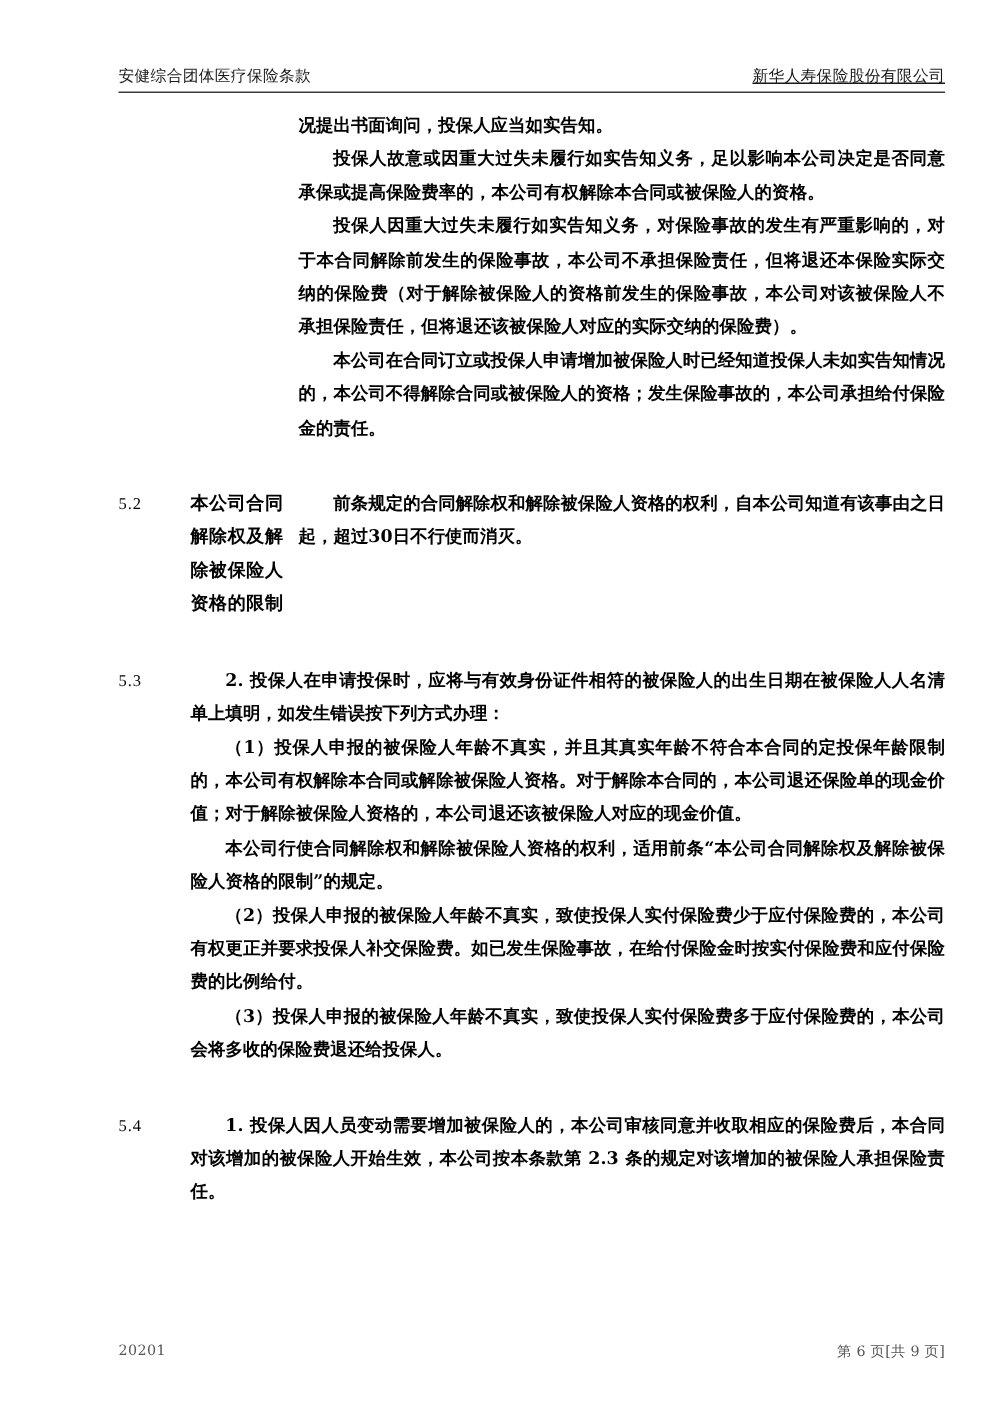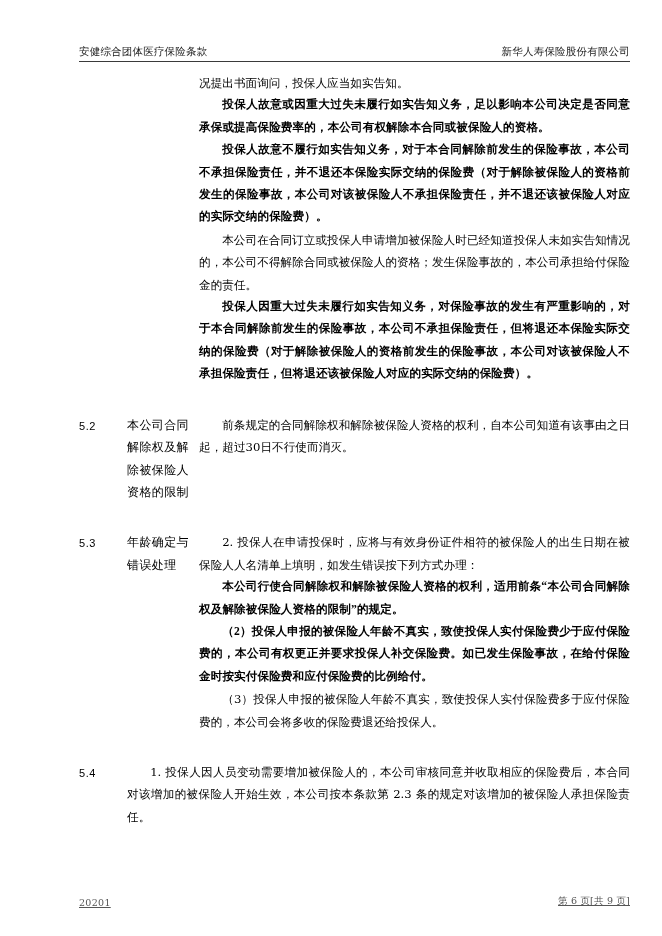--- a/index.html
+++ b/index.html
@@ -34,134 +34,132 @@
     justify-content: space-between;
     align-items: flex-end;
     font-size: 10.5px;
     line-height: 14px;
     color: #1a1a1a;
     padding-bottom: 3px;
     border-bottom: 1px solid #3a3a3a;
     letter-spacing: 0.2px;
   }
   .header-left { text-align: left; }
-  .header-right { text-align: left; }
+  .header-right { text-align: left; text-decoration: underline; }
 
   
   .content {
     position: absolute;
     top: 72px;
     left: 57px;
     width: 551px;
   }
 
   .block {
     display: flex;
     align-items: flex-start;
     width: 100%;
   }
 
   .col-num {
     width: 48px;
     flex: 0 0 48px;
     font-size: 11px;
-    font-family: Liberation Sans, sans-serif;
+    font-family: Liberation Serif, serif;
     line-height: 22.4px;
     letter-spacing: 0.6px;
     padding-top: 1px;
   }
   .col-title {
     width: 72px;
     flex: 0 0 72px;
     font-size: 12px;
-    font-weight: normal;
+    font-weight: bold;
     line-height: 22.4px;
     letter-spacing: 0.4px;
     word-break: break-all;
   }
   .col-body {
     flex: 1 1 auto;
     min-width: 0;
   }
   .col-body.full {
     margin-left: 120px;
   }
 
   p.para {
     margin: 0;
     font-size: 11.6px;
     line-height: 22.4px;
     text-align: justify;
     text-justify: inter-ideograph;
     text-indent: 0;
     letter-spacing: 0.05px;
+    font-weight: bold;
   }
   p.para.ind2 { text-indent: 23.2px; }
   p.para.b {
     font-weight: bold;
     letter-spacing: 0.1px;
-    font-family: Liberation Serif, serif;
   }
   .spacer-lg { height: 28px; }
 
   
   .footer {
     position: absolute;
     bottom: 28px;
     left: 57px;
     width: 551px;
     display: flex;
     justify-content: space-between;
-    align-items: flex-end;
+    align-items: flex-start;
     font-size: 9.5px;
     color: #555555;
     letter-spacing: 0.3px;
-    text-decoration: underline;
   }
   .footer-right { letter-spacing: 0.2px; }
 </style>
 </head>
 <body>
 
 <div class="page">
 
   <div class="header">
     <div class="header-left">安健综合团体医疗保险条款</div>
     <div class="header-right">新华人寿保险股份有限公司</div>
   </div>
 
   <div class="content">
 
     <div class="block">
       <div class="col-body full">
         <p class="para">况提出书面询问，投保人应当如实告知。</p>
         <p class="para ind2 b">投保人故意或因重大过失未履行如实告知义务，足以影响本公司决定是否同意承保或提高保险费率的，本公司有权解除本合同或被保险人的资格。</p>
-        <p class="para ind2 b">投保人故意不履行如实告知义务，对于本合同解除前发生的保险事故，本公司不承担保险责任，并不退还本保险实际交纳的保险费（对于解除被保险人的资格前发生的保险事故，本公司对该被保险人不承担保险责任，并不退还该被保险人对应的实际交纳的保险费）。</p>
+        <p class="para ind2 b">投保人因重大过失未履行如实告知义务，对保险事故的发生有严重影响的，对于本合同解除前发生的保险事故，本公司不承担保险责任，但将退还本保险实际交纳的保险费（对于解除被保险人的资格前发生的保险事故，本公司对该被保险人不承担保险责任，但将退还该被保险人对应的实际交纳的保险费）。</p>
         <p class="para ind2">本公司在合同订立或投保人申请增加被保险人时已经知道投保人未如实告知情况的，本公司不得解除合同或被保险人的资格；发生保险事故的，本公司承担给付保险金的责任。</p>
-        <p class="para ind2 b">投保人因重大过失未履行如实告知义务，对保险事故的发生有严重影响的，对于本合同解除前发生的保险事故，本公司不承担保险责任，但将退还本保险实际交纳的保险费（对于解除被保险人的资格前发生的保险事故，本公司对该被保险人不承担保险责任，但将退还该被保险人对应的实际交纳的保险费）。</p>
       </div>
     </div>
 
     <div class="spacer-lg"></div>
 
     <div class="block">
       <div class="col-num">5.2</div>
       <div class="col-title">本公司合同解除权及解除被保险人资格的限制</div>
       <div class="col-body">
         <p class="para ind2">前条规定的合同解除权和解除被保险人资格的权利，自本公司知道有该事由之日起，超过30日不行使而消灭。</p>
       </div>
     </div>
 
     <div class="spacer-lg"></div>
 
     <div class="block">
       <div class="col-num">5.3</div>
-      <div class="col-title">年龄确定与错误处理</div>
       <div class="col-body">
         <p class="para ind2">2. 投保人在申请投保时，应将与有效身份证件相符的被保险人的出生日期在被保险人人名清单上填明，如发生错误按下列方式办理：</p>
+        <p class="para ind2 b">（1）投保人申报的被保险人年龄不真实，并且其真实年龄不符合本合同的定投保年龄限制的，本公司有权解除本合同或解除被保险人资格。对于解除本合同的，本公司退还保险单的现金价值；对于解除被保险人资格的，本公司退还该被保险人对应的现金价值。</p>
         <p class="para ind2 b">本公司行使合同解除权和解除被保险人资格的权利，适用前条“本公司合同解除权及解除被保险人资格的限制”的规定。</p>
         <p class="para ind2 b">（2）投保人申报的被保险人年龄不真实，致使投保人实付保险费少于应付保险费的，本公司有权更正并要求投保人补交保险费。如已发生保险事故，在给付保险金时按实付保险费和应付保险费的比例给付。</p>
         <p class="para ind2">（3）投保人申报的被保险人年龄不真实，致使投保人实付保险费多于应付保险费的，本公司会将多收的保险费退还给投保人。</p>
       </div>
     </div>
 
     <div class="spacer-lg"></div>
 
     <div class="block">
       <div class="col-num">5.4</div>

